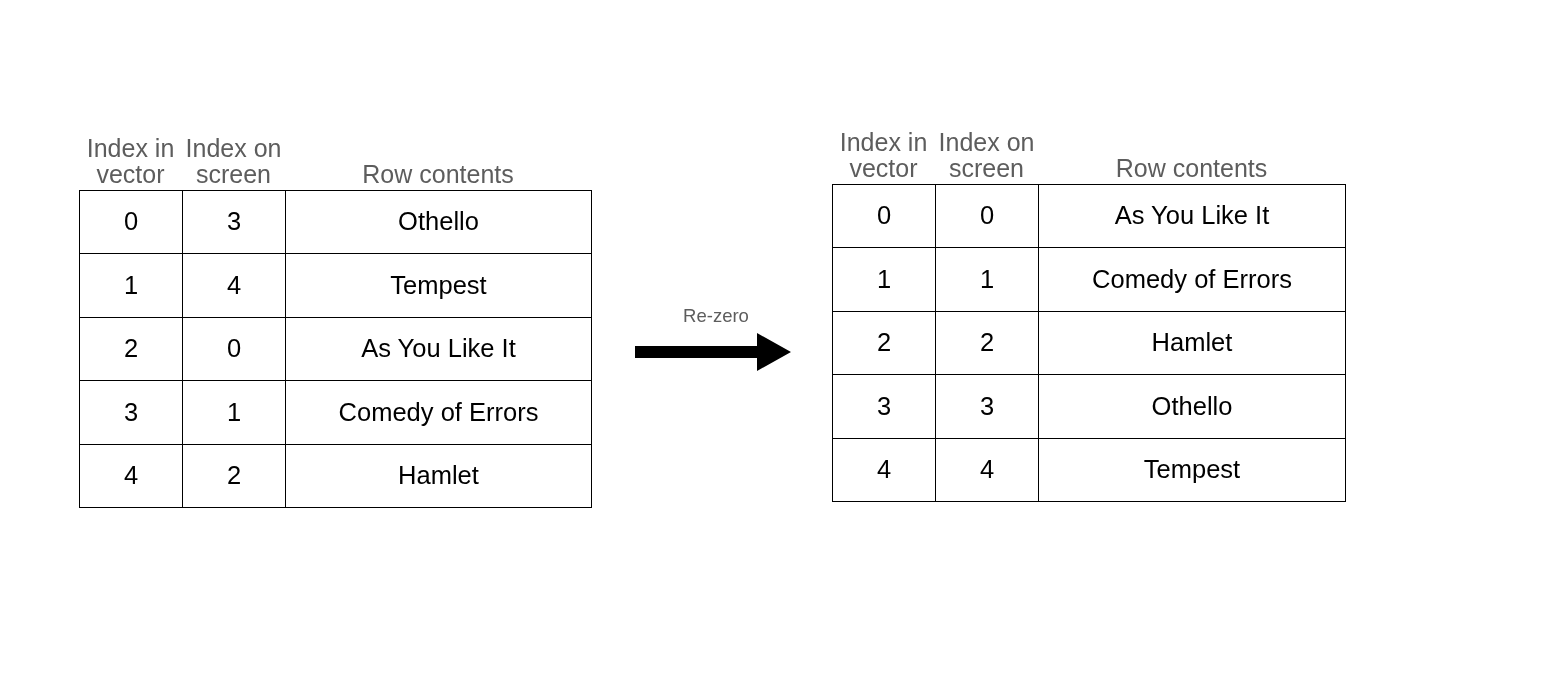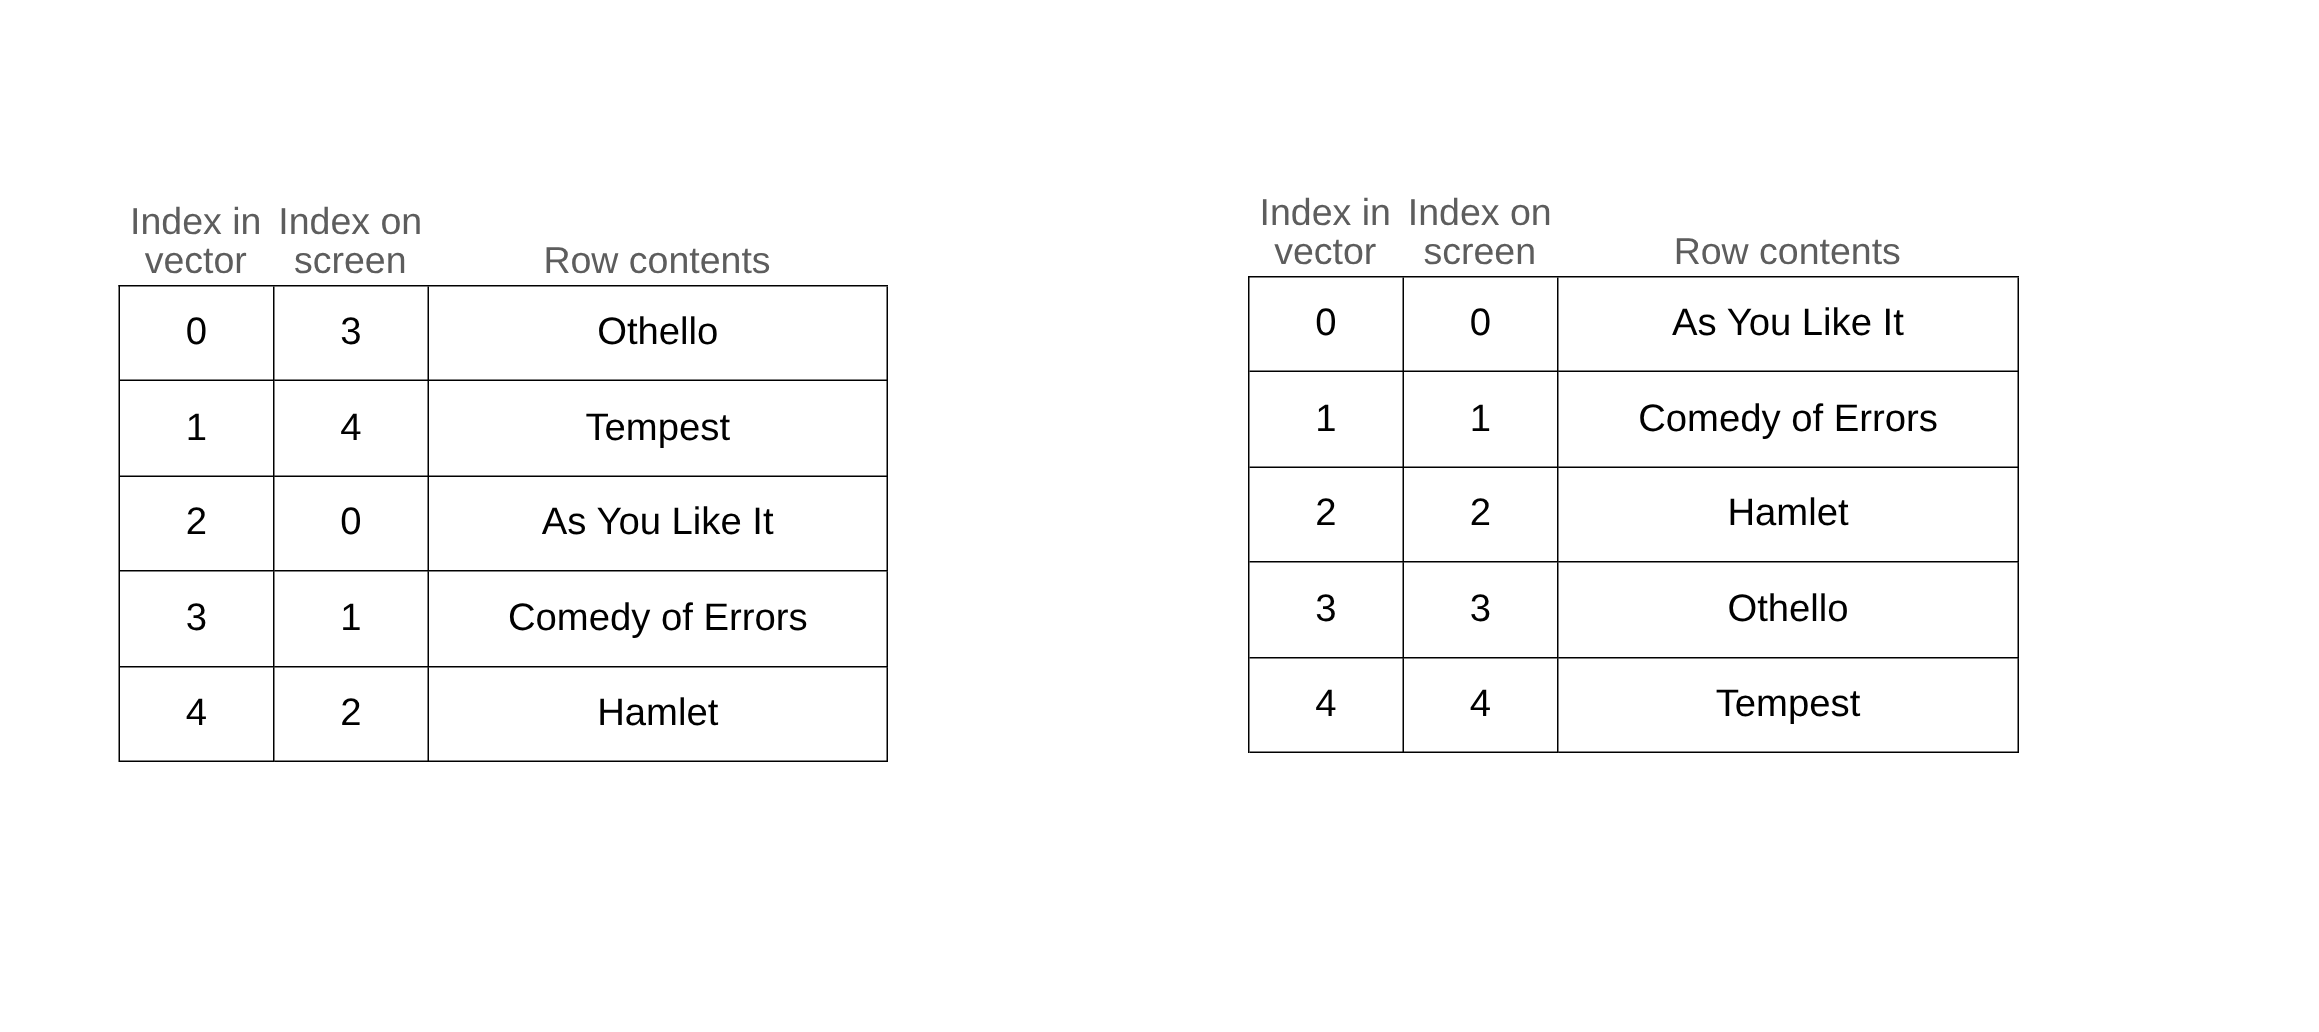--- a/index.html
+++ b/index.html
@@ -141,20 +141,26 @@
 
       <div class="row">
         <div class="cell idx">4</div>
         <div class="cell idx">2</div>
         <div class="cell contents">Hamlet</div>
       </div>
 
     </div>
   </div>
 
+  <div id="arrow-group">
+    <div id="arrow-label">Re-zero</div>
+    <svg id="arrow-svg" width="162" height="40" viewBox="0 0 162 40">
+      <path d="M2 15 L124 15 L124 2 L158 21 L124 40 L124 27 L2 27 Z" fill="#000000"></path>
+    </svg>
+  </div>
 
   <div class="table-block" id="table-right">
 
     <div class="header-row">
       <div class="header-cell narrow">Index in
 vector</div>
       <div class="header-cell narrow">Index on
 screen</div>
       <div class="header-cell wide-right">Row contents</div>
     </div>

